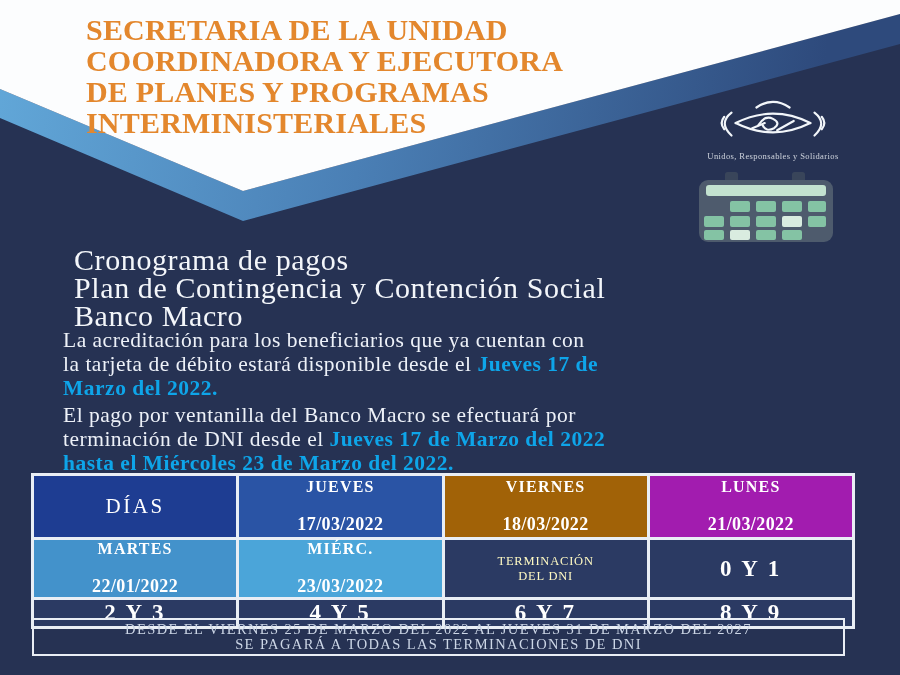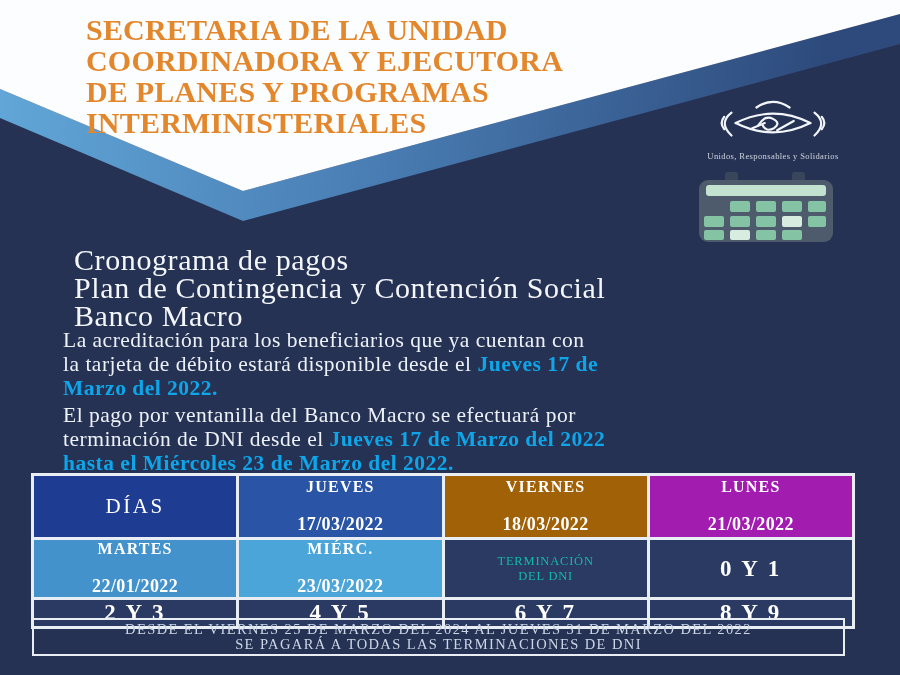--- a/index.html
+++ b/index.html
@@ -53,21 +53,21 @@
   .cell{
     display:flex;flex-direction:column;align-items:center;justify-content:center;
     color:#fff;text-align:center;
   }
   .hc0{background:#1e3d92;} .hc1{background:#2a54a5;} .hc2{background:#a16207;text-align:center;}
   .hc3{background:#a21caf;} .hc4{background:#4392cb;} .hc5{background:#4ba5d9;}
   .body-cell{background:#2b3a63;}
   .dias{font-size:21px;letter-spacing:2.5px;}
   .day{font-size:16px;font-weight:700;letter-spacing:1.2px;}
   .date{font-size:18px;font-weight:700;letter-spacing:0.4px;margin-top:18px;}
-  .rowlabel{font-size:12.5px;letter-spacing:0.8px;line-height:15px;color:#14b8a6;white-space:pre-line;}
+  .rowlabel{font-size:12.5px;letter-spacing:0.8px;line-height:15px;color:#fef9c3;white-space:pre-line;}
   .val{font-size:23px;font-weight:700;letter-spacing:2.5px;}
   
   .banner{
     position:absolute;left:32px;top:618px;width:809px;box-sizing:content-box;
     border:2px solid #e9eef5;padding:2px 0 3px;
     color:#ccd6e6;font-size:14.5px;line-height:14.5px;letter-spacing:1.4px;
     text-align:center;white-space:pre-line;
   }
 </style>
 </head>
@@ -176,16 +176,16 @@
       <span class="val">4 Y 5</span>
     </div>
     <div class="cell body-cell">
       <span class="val">6 Y 7</span>
     </div>
     <div class="cell body-cell">
       <span class="val">8 Y 9</span>
     </div>
   </div>
 
-  <div class="banner">DESDE EL VIERNES 25 DE MARZO DEL 2024 AL JUEVES 31 DE MARZO DEL 2022
+  <div class="banner">DESDE EL VIERNES 25 DE MARZO DEL 2022 AL JUEVES 31 DE MARZO DEL 2027
 SE PAGARÁ A TODAS LAS TERMINACIONES DE DNI</div>
 
 </div>
 
 </body></html>

